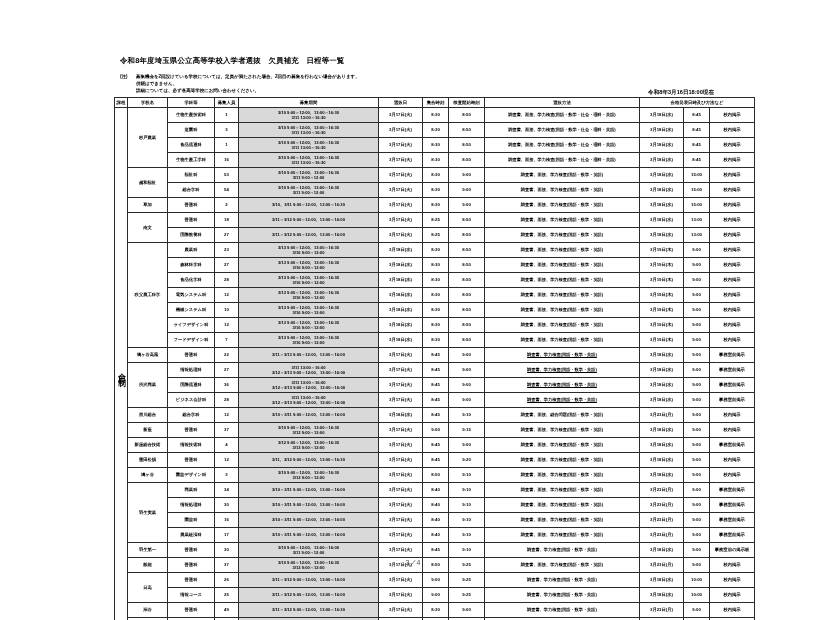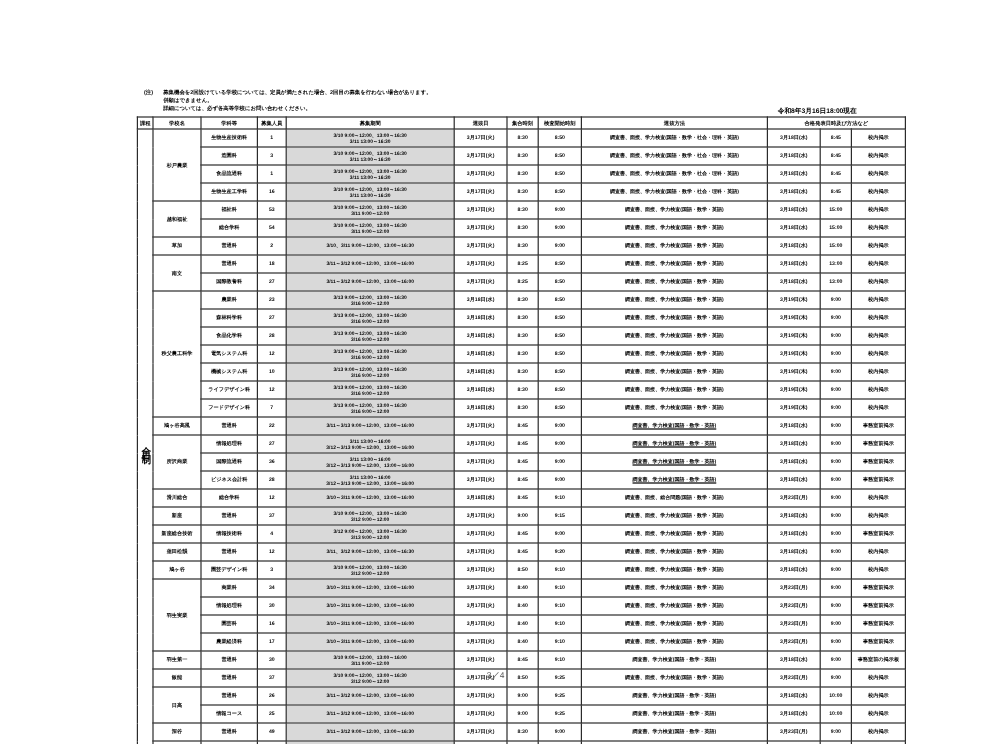--- a/index.html
+++ b/index.html
@@ -111,20 +111,21 @@
     opacity:.85;
     white-space:nowrap;
   }
   .watermark .dot{font-size:18px;}
 </style>
 </head>
 <body>
 
 <div id="sheet">
 
+  <div class="doc-title">令和8年度埼玉県公立高等学校入学者選抜　欠員補充　日程等一覧</div>
 
   <div class="notes">
     <div class="nrow"><span class="nlabel">(注)</span><span>募集機会を2回設けている学校については、定員が満たされた場合、2回目の募集を行わない場合があります。</span></div>
     <div class="nrow">
         <span class="nindent">併願はできません。</span>
       </div>
     <div class="nrow">
         <span class="nindent">詳細については、必ず各高等学校にお問い合わせください。</span>
       </div>
   </div>

